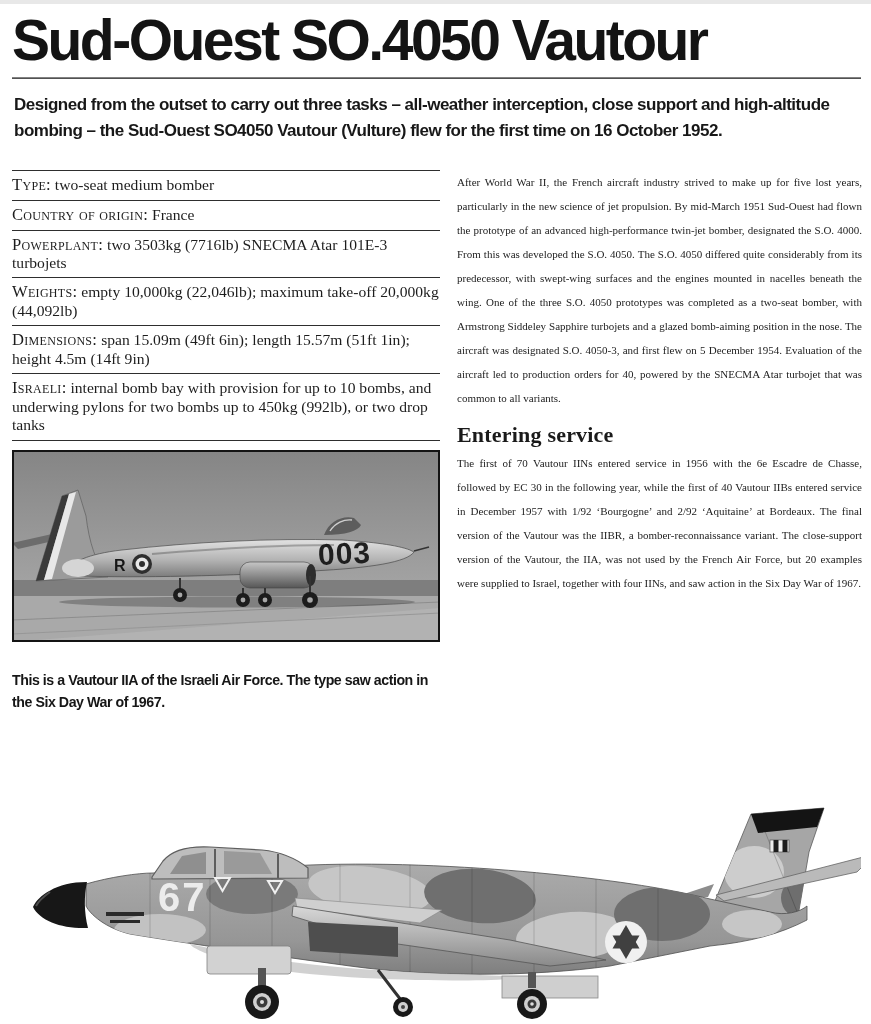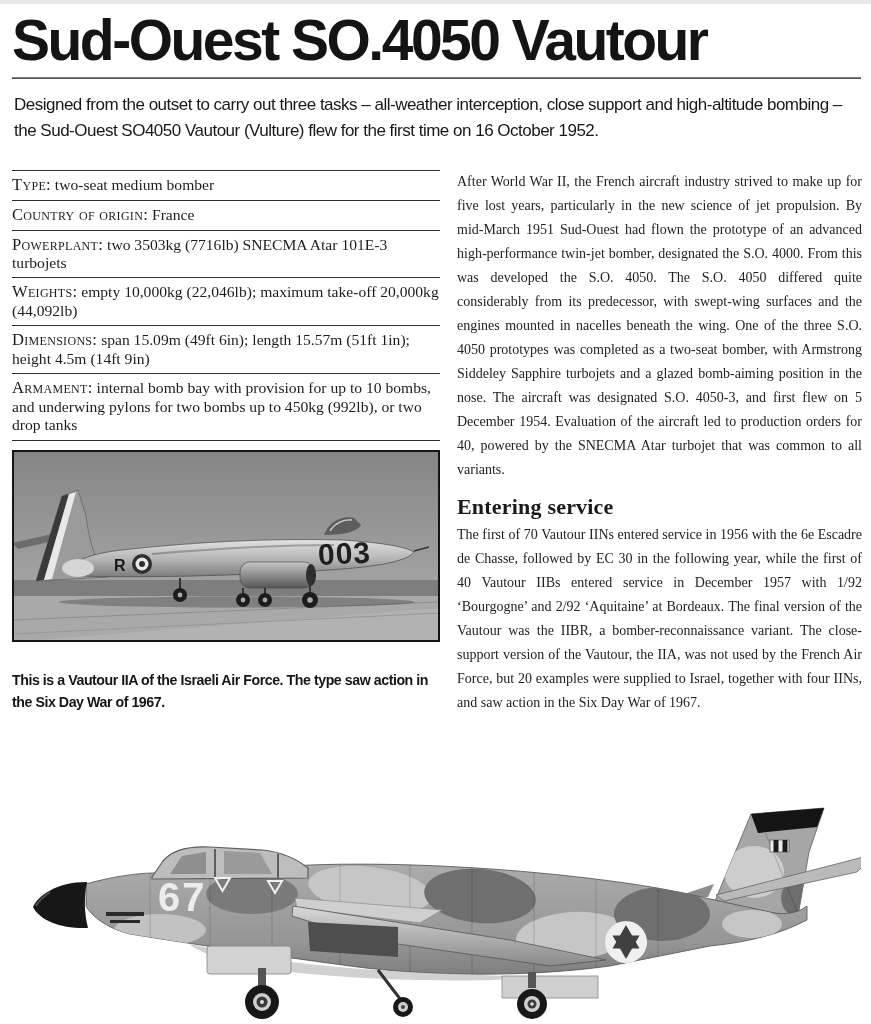--- a/index.html
+++ b/index.html
@@ -11,21 +11,21 @@
   }
   
   .hdr{ padding:7px 10px 0 12px; }
   .title{
     font-family:"Liberation Sans", sans-serif; font-weight:bold;
     font-size:57px; line-height:1.05; letter-spacing:-2.5px; color:#141414;
   }
   .title-rule{ margin-top:6px; height:2.5px; background:linear-gradient(#9a9a9a,#3a3a3a); }
   .intro{
     margin:13px 2px 0 2px;
-    font-family:"Liberation Sans", sans-serif; font-weight:normal;
+    font-family:"Liberation Sans", sans-serif; font-weight:bold;
     font-size:17px; line-height:1.5; letter-spacing:-0.5px; color:#181818;
   }
   
   .columns{ display:flex; gap:17px; margin-top:27px; padding:0 9px 0 12px; height:623px; overflow:hidden; }
   .col-left{ width:428px; flex:none; }
   .col-right{ flex:1; }
   
   .spec-row{
     border-top:1.5px solid #2e2e2e; padding:4px 0 5px 0;
     font-size:15.6px; line-height:1.18; color:#1d1d1d;
@@ -35,21 +35,21 @@
   .spec-value{ }
   
   .photo-fig{ margin-top:9px; width:428px; height:192px; }
   .caption{
     font-family:"Liberation Sans", sans-serif; font-weight:bold;
     font-size:14.2px; line-height:1.56; letter-spacing:-0.45px; color:#161616;
     margin-top:12px; width:424px;
   }
   .caption.second{ margin-top:27px; }
   
-  .body-par{ font-size:14px; line-height:24px; text-align:justify; color:#222;font-family:Liberation Serif, serif; }
+  .body-par{ font-size:11px; line-height:24px; text-align:justify; color:#222;font-family:Liberation Serif, serif; }
   .sect-head{ font-size:22px; font-weight:bold; margin:12px 0 3px 0; letter-spacing:0.2px; color:#1a1a1a; }
   
   .profile-art{ margin-top:1px; padding-left:10px; }
 </style>
 </head>
 <body>
 
 <div class="page">
 
   <div class="hdr">
@@ -77,21 +77,21 @@
         </div>
         <div class="spec-row">
           <span class="spec-label">Weights:</span>
           <span class="spec-value">empty 10,000kg (22,046lb); maximum take-off 20,000kg (44,092lb)</span>
         </div>
         <div class="spec-row">
           <span class="spec-label">Dimensions:</span>
           <span class="spec-value">span 15.09m (49ft 6in); length 15.57m (51ft 1in); height 4.5m (14ft 9in)</span>
         </div>
         <div class="spec-row">
-          <span class="spec-label">Armament:</span>
+          <span class="spec-label">Israeli:</span>
           <span class="spec-value">internal bomb bay with provision for up to 10 bombs, and underwing pylons for two bombs up to 450kg (992lb), or two drop tanks</span>
         </div>
       </div>
 
       <figure class="photo-fig">
         <svg width="428" height="192" viewBox="0 0 428 192">
           <defs>
             <linearGradient id="sky" x1="0" y1="0" x2="0" y2="1">
               <stop offset="0" stop-color="#858585"></stop>
                 <stop offset="1" stop-color="#a2a2a2"></stop>

